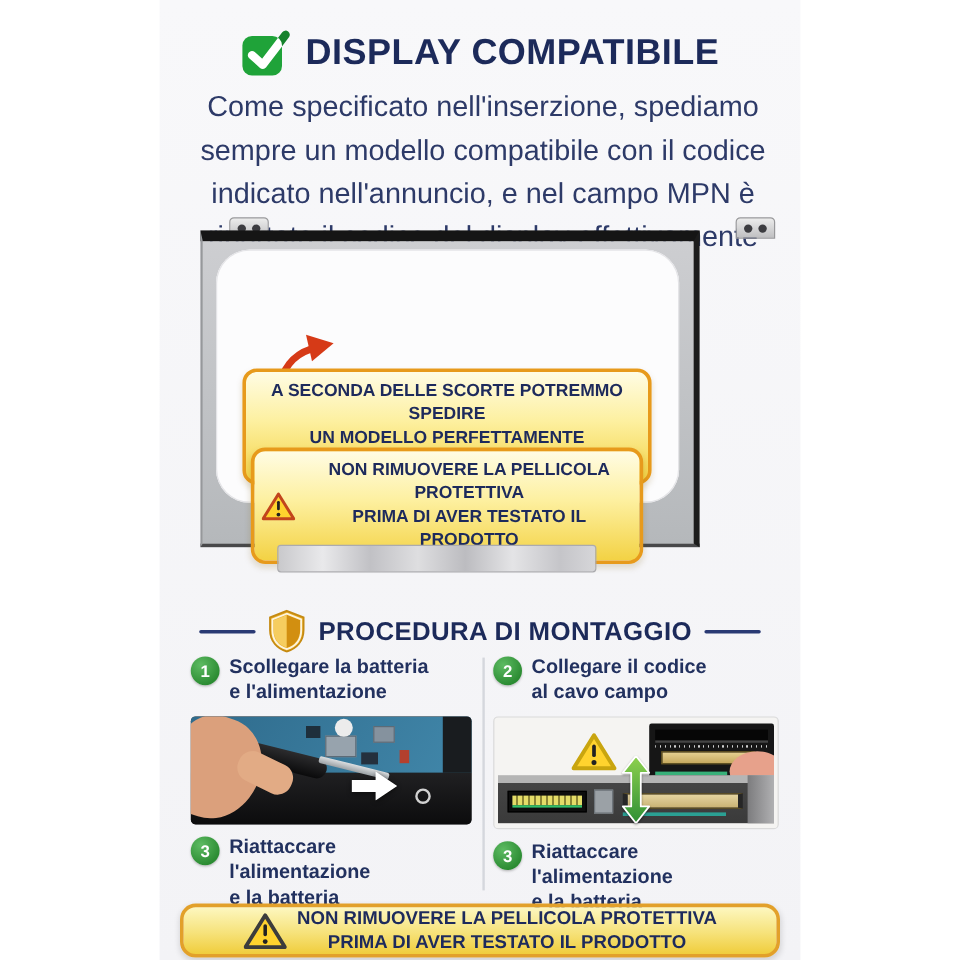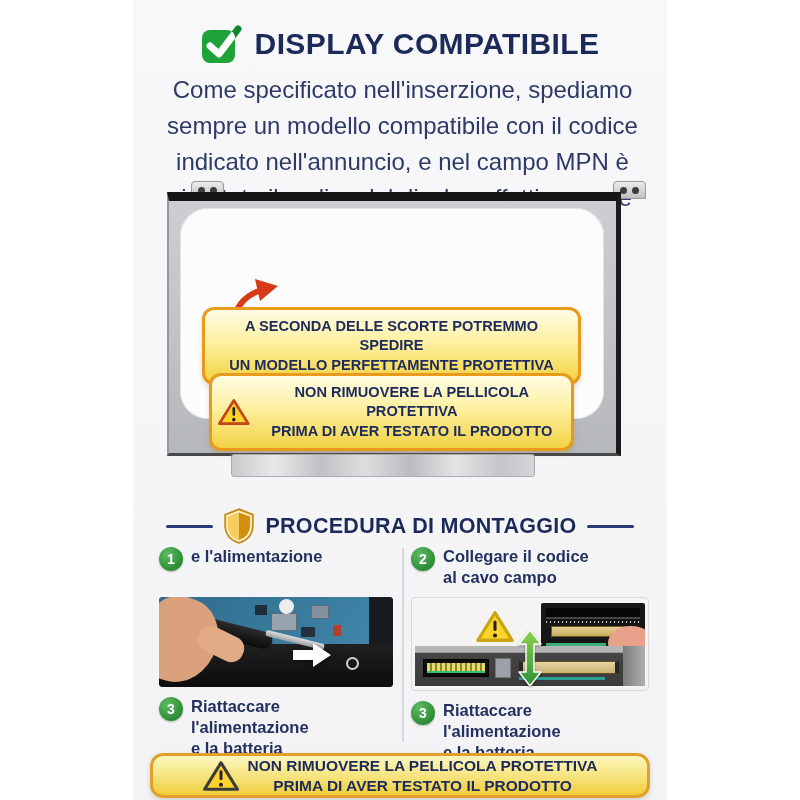--- a/index.html
+++ b/index.html
@@ -10,21 +10,21 @@
 
   
   .hd { position:absolute; top:24px; left:0; right:0; display:flex; justify-content:center; align-items:center; gap:12px; }
   .hd h1 { font-size:30px; font-weight:800; color:#1c2a5a; letter-spacing:.4px; }
 
   
   .intro { position:absolute; top:72px; left:15px; right:10px; text-align:center;
            font-size:24px; color:#2d3a68; line-height:1.5; }
 
   
-  .panel { position:absolute; left:34px; top:192px; width:454px; height:264px; }
+  .panel { position:absolute; left:34px; top:192px; width:416px; height:264px; }
   .bracket { position:absolute; top:-11px; width:33px; height:18px;
              background:linear-gradient(#ececec,#bfbfc1); border:1px solid #98989a;
              border-radius:4px 4px 0 0; display:flex; gap:5px; align-items:center; justify-content:center; }
   .bl { left:24px; } .br { left:446px; }
   .hole { width:7px; height:7px; border-radius:50%; background:#3c3c40; display:block; }
   .pbody { position:absolute; inset:0; background:linear-gradient(180deg,#cdced1 0%,#b5b8bb 100%);
            border-top:9px solid #151515; border-right:5px solid #1c1c1c;
            border-bottom:3px solid #48484a; border-left:2px solid #96989b; }
   .pinner { position:absolute; left:11px; top:7px; right:12px; bottom:34px;
             background:#fcfcfd; border-radius:28px; box-shadow:inset 0 0 0 1px #e4e4e7; }
@@ -194,20 +194,21 @@
       <span class="hline"></span>
     </div>
 
     <div class="steps">
       <div class="vdiv"></div>
 
       <div class="col col1">
         <div class="step-label">
           <span class="badge">1</span>
           <span class="stxt">
+            <span>Scollegare la batteria</span>
             <span>e l'alimentazione</span>
           </span>
         </div>
         <div class="photo photo1">
           <div class="pcb">
             <div class="ram"></div>
             <div class="chip c1"></div>
             <div class="chip c2"></div>
             <div class="dsq d1"></div>
             <div class="dsq d2"></div>

